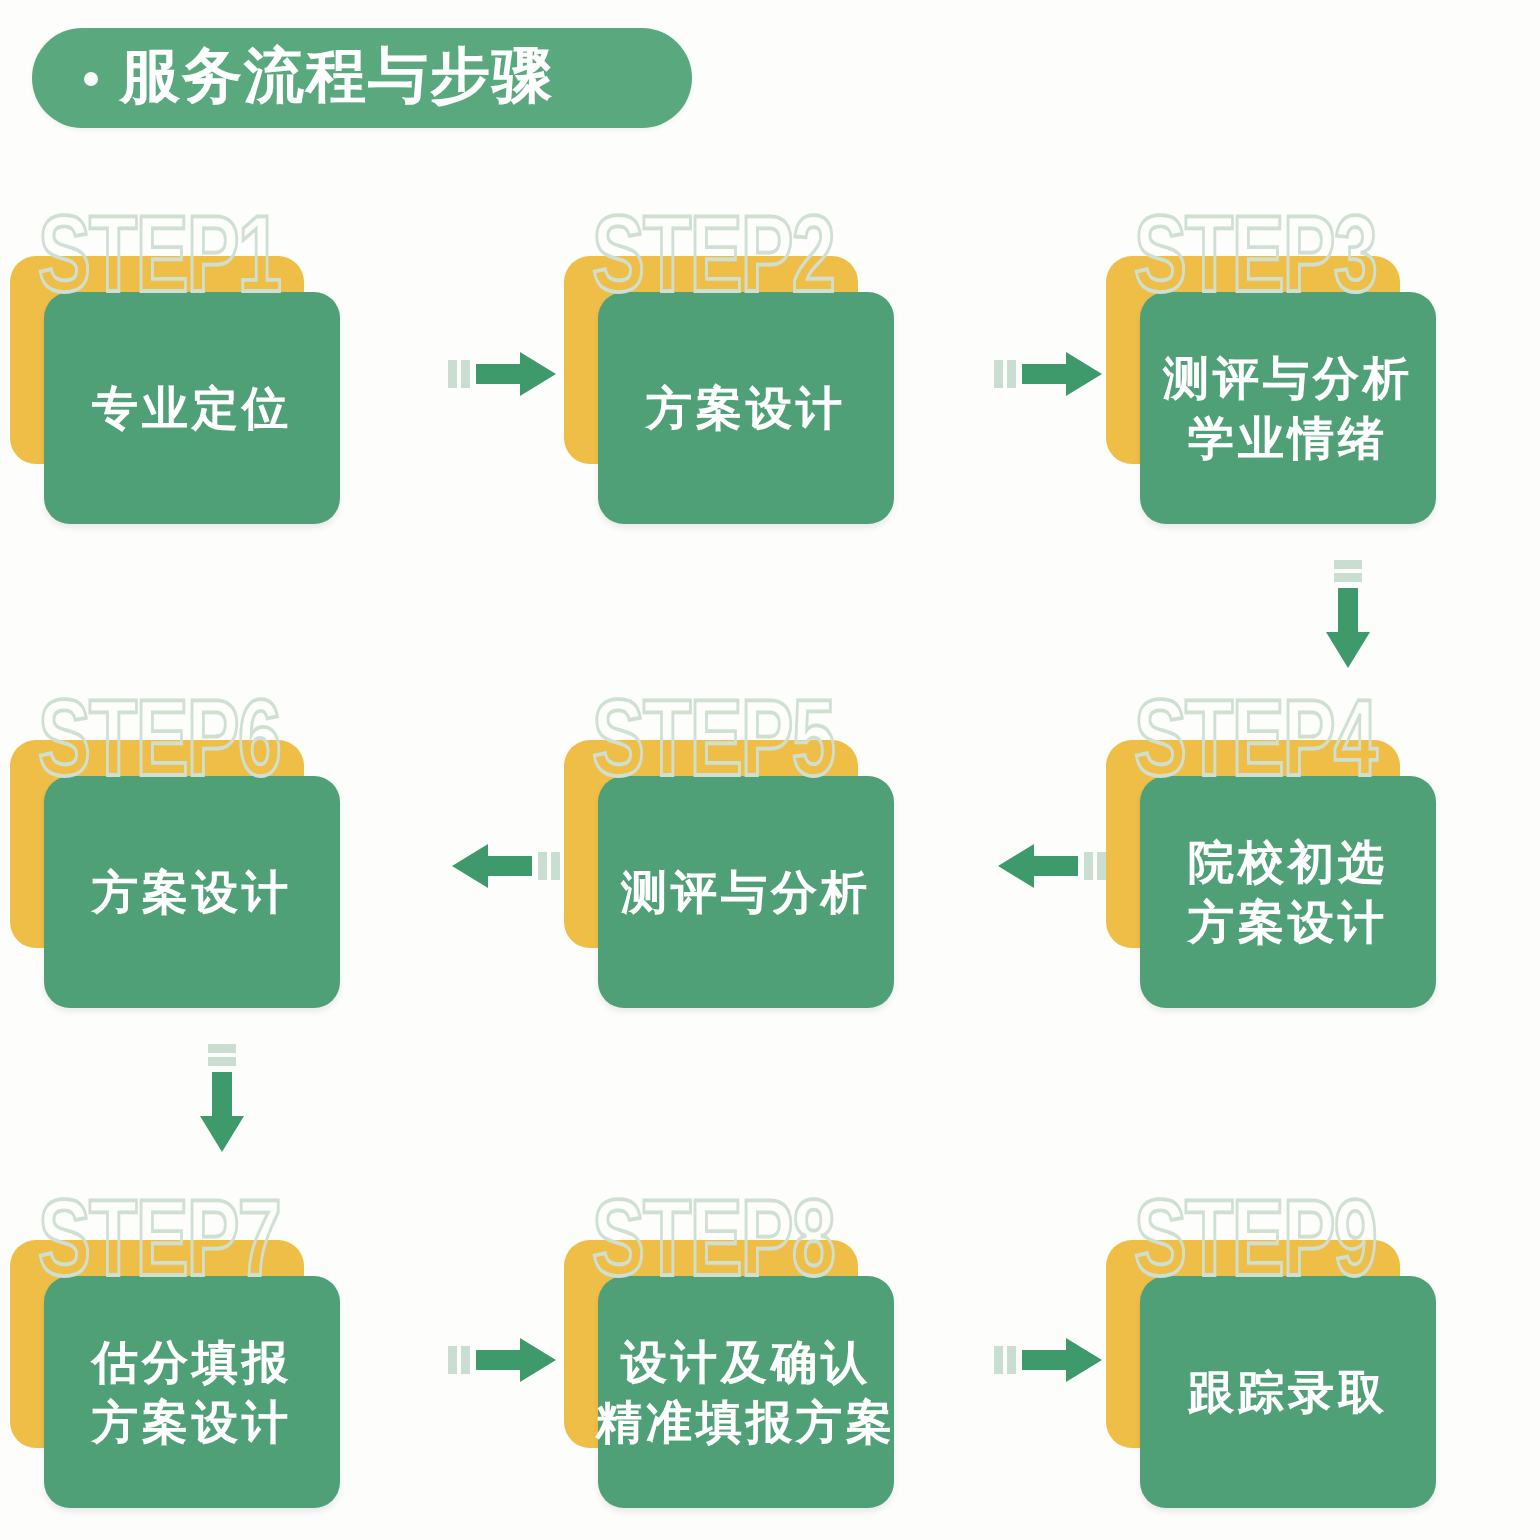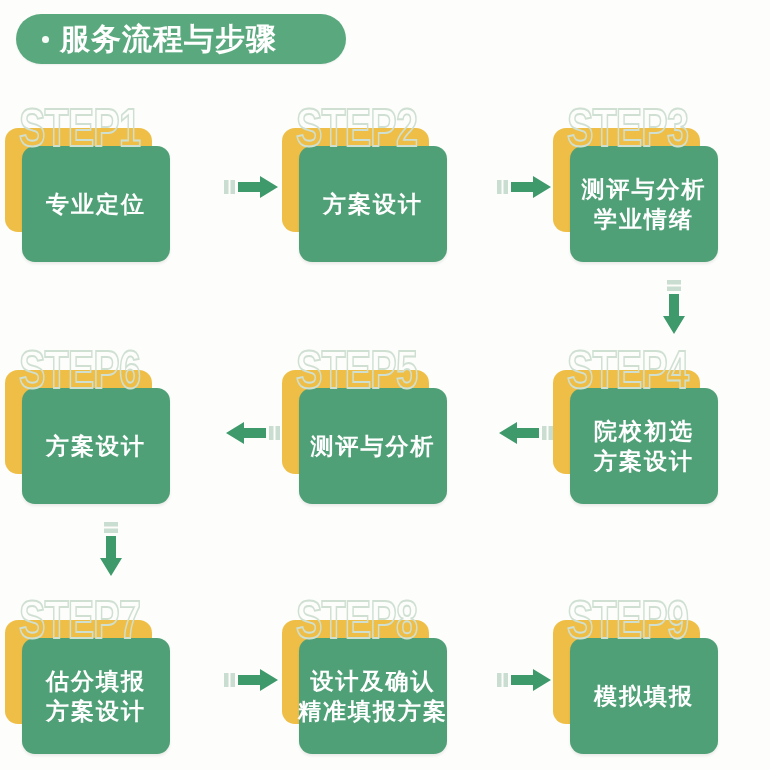--- a/index.html
+++ b/index.html
@@ -216,21 +216,21 @@
     <div class="front-plate">
       <span class="line">设计及确认</span>
       <span class="line">精准填报方案</span>
     </div>
     <div class="step-tag">STEP8</div>
   </div>
 
   <div class="card" id="card-9">
     <div class="shadow-plate"></div>
     <div class="front-plate">
-      <span class="line">模拟填报</span>
+      <span class="line">跟踪录取</span>
     </div>
     <div class="step-tag">STEP9</div>
   </div>
 
   <svg class="arrow arrow-h" id="arrow-1-2" viewBox="0 0 56 30">
     <rect x="0" y="8" width="4.5" height="14" fill="#c9ded0"></rect>
     <rect x="6.5" y="8" width="4.5" height="14" fill="#c9ded0"></rect>
     <path d="M14 10 H36 V4 L54 15 L36 26 V20 H14 Z" fill="#3f9a6b"></path>
   </svg>
 

